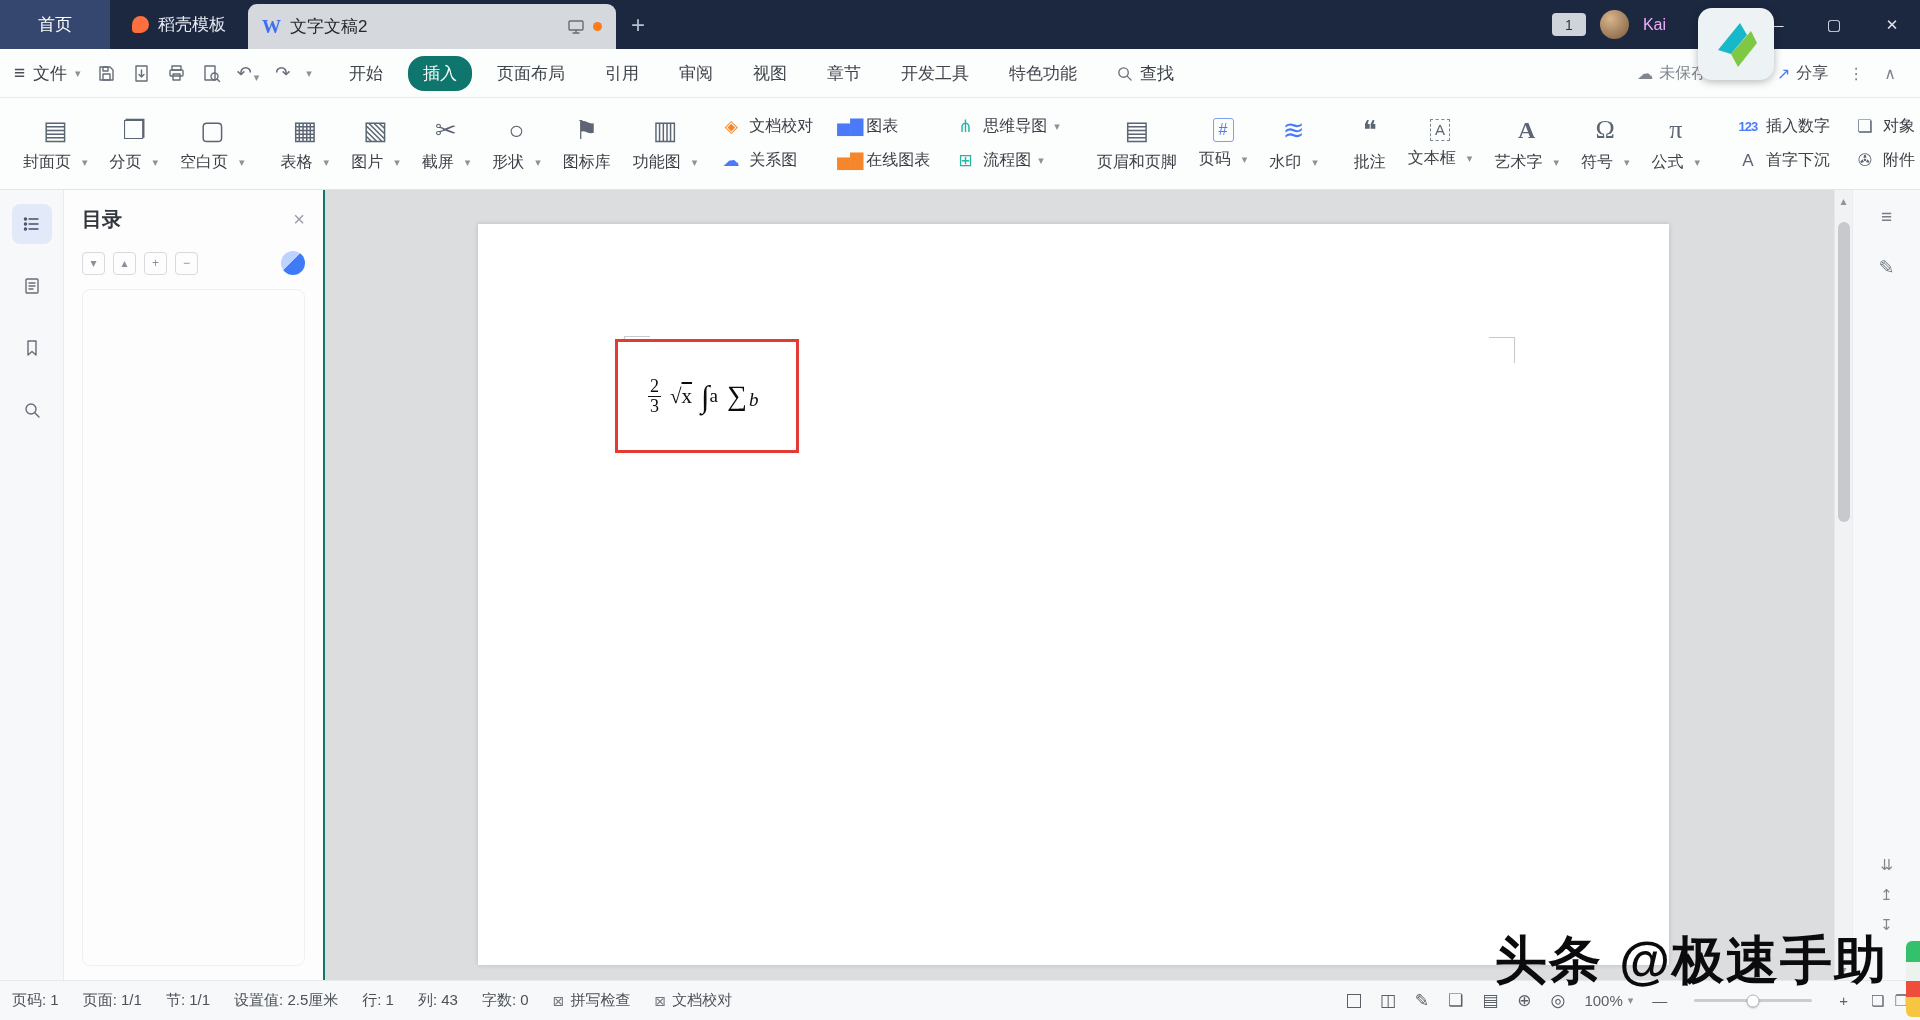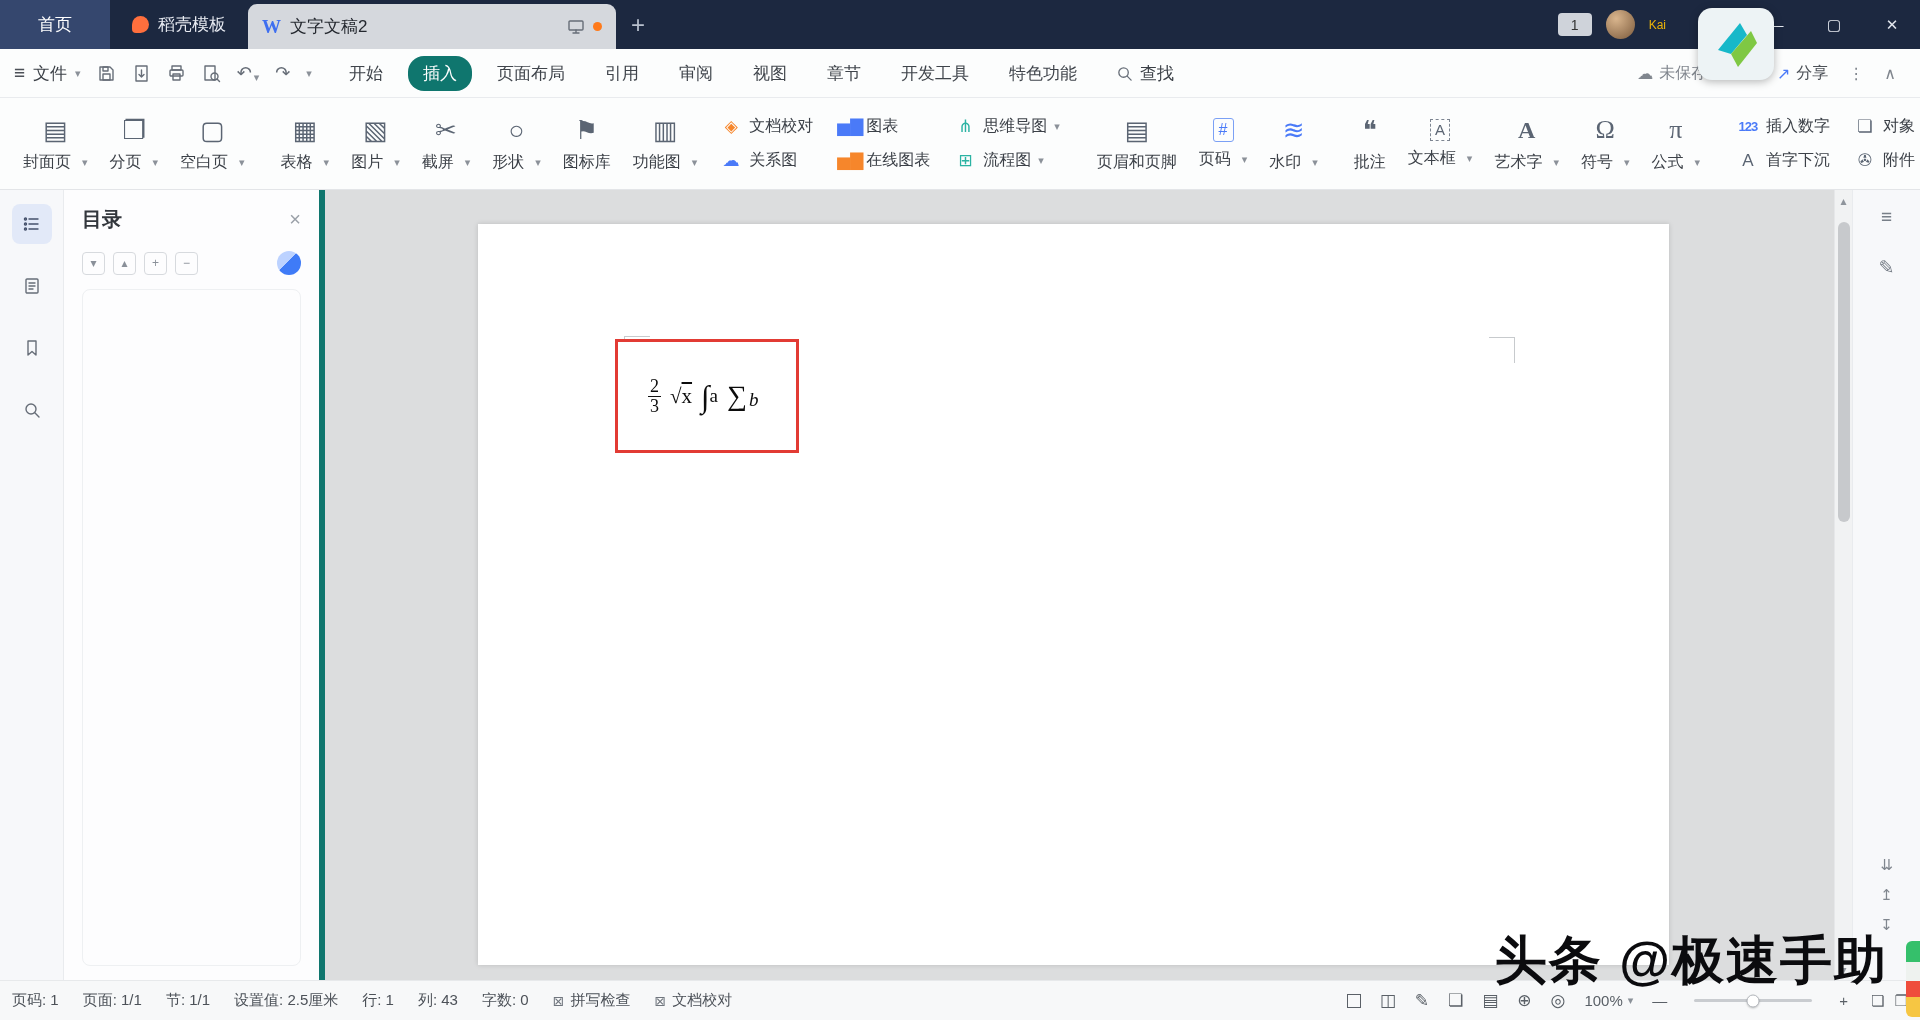--- a/index.html
+++ b/index.html
@@ -12,21 +12,21 @@
 .tab-docer{display:flex;align-items:center;gap:9px;padding:0 22px;font-size:17px;color:#e8ebf2}
 .docer-ic{width:17px;height:17px;background:#ff6f3d;border-radius:50% 50% 50% 4px}
 .tab-doc{margin-top:4px;width:368px;background:#d5d8dd;color:#24282f;border-radius:9px 9px 0 0;display:flex;align-items:center;gap:9px;padding:0 14px;font-size:17px}
 .w-ic{color:#3f6ff0;font-weight:bold;font-size:19px;font-family:"Liberation Serif",serif}
 .mon-wrap{margin-left:auto;display:flex;align-items:center;gap:8px}
 .odot{width:9px;height:9px;border-radius:50%;background:#ff7a1a}
 .newtab{width:44px;display:flex;align-items:center;justify-content:center;font-size:24px;color:#b8c0cd}
 .tb-right{margin-left:auto;display:flex;align-items:center;gap:14px;padding-right:6px}
 .badge{min-width:34px;height:23px;background:#cfd3da;color:#333;border-radius:4px;display:flex;align-items:center;justify-content:center;font-size:14px}
 .avatar{width:29px;height:29px;border-radius:50%;background:radial-gradient(circle at 35% 30%,#d9b58d,#7b5a3c)}
-.uname{font-size:12px;color:#eab308}
+.uname{font-size:16px;color:#f0abfc}
 .logo-space{width:60px}
 .winbtn{width:44px;height:49px;display:flex;align-items:center;justify-content:center;font-size:15px;color:#e3e7ee}
 
 
 .menubar{height:49px;background:#fcfdfd;border-bottom:1px solid #e9ebee;display:flex;align-items:center;padding:0 14px;font-size:17px;color:#3a3f46;position:relative}
 .filegrp{display:flex;align-items:center;gap:8px;padding-right:12px}
 .ham{font-size:19px;color:#4c5158}
 .ddc{font-size:11px;color:#8b9199}
 .qicons{display:flex;align-items:center;gap:16px;padding:0 4px}
 .qi{display:flex;align-items:flex-end;gap:2px;color:#676e78;font-size:18px}
@@ -57,21 +57,21 @@
 .ic-art{font-family:"Liberation Serif","DejaVu Serif",serif;font-weight:bold;font-size:24px !important}
 .ic-serif{font-family:"Liberation Serif","DejaVu Serif",serif}
 .ic-123{font-size:13px !important;font-weight:bold;letter-spacing:-1px}
 .rib-right{margin-left:auto;display:flex;align-items:center;color:#5b6573;font-size:20px;padding-right:10px}
 
 
 .content{display:flex;height:790px}
 .side-strip{width:64px;background:#f7f8fa;border-right:1px solid #e9ebee;display:flex;flex-direction:column;align-items:center;padding-top:14px;gap:22px}
 .ss-item{width:40px;height:40px;display:flex;align-items:center;justify-content:center;border-radius:8px;color:#6a7280}
 .ss-item.active{background:#e2e9f8}
-.toc-panel{width:261px;background:#fdfdfe;border-right:6px solid #0f766e;padding:16px 18px 14px;display:flex;flex-direction:column}
+.toc-panel{width:261px;background:#fdfdfe;border-right:2px solid #0f766e;padding:16px 18px 14px;display:flex;flex-direction:column}
 .toc-head{display:flex;align-items:center}
 .toc-title{font-size:20px;font-weight:bold;color:#33373d}
 .toc-close{margin-left:auto;color:#9aa0a8;font-size:20px}
 .toc-tools{display:flex;align-items:center;gap:8px;margin-top:18px}
 .toc-btn{width:23px;height:23px;border:1px solid #d7dade;border-radius:4px;color:#8a9099;font-size:12px;display:flex;align-items:center;justify-content:center}
 .ai-ball{margin-left:auto;width:24px;height:24px;border-radius:50%;background:linear-gradient(135deg,#bcd2ff 0 45%,#3f7bf7 45%)}
 .toc-body{flex:1;margin-top:14px;border:1px solid #eef0f2;border-radius:8px}
 .canvas{flex:1;background:#dcddde;position:relative}
 .page{position:absolute;left:153px;top:34px;width:1191px;height:741px;background:#fff;box-shadow:0 0 5px rgba(0,0,0,.15)}
 .corner{position:absolute;width:26px;height:26px}

